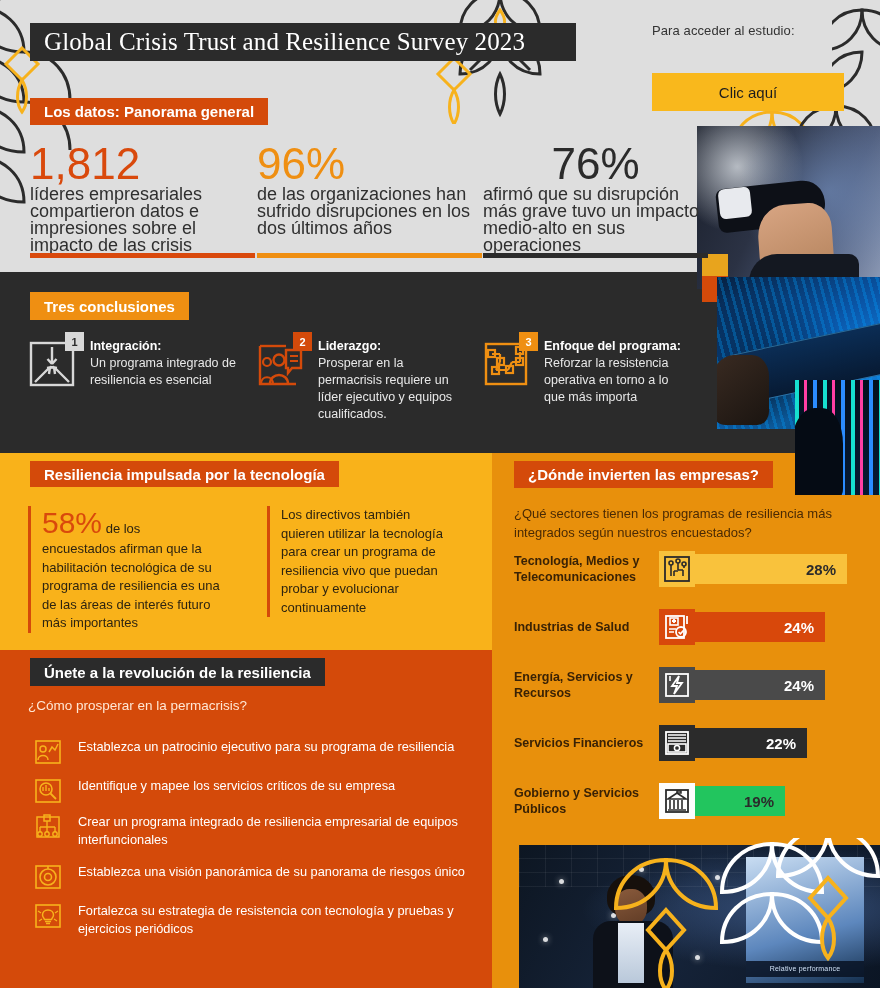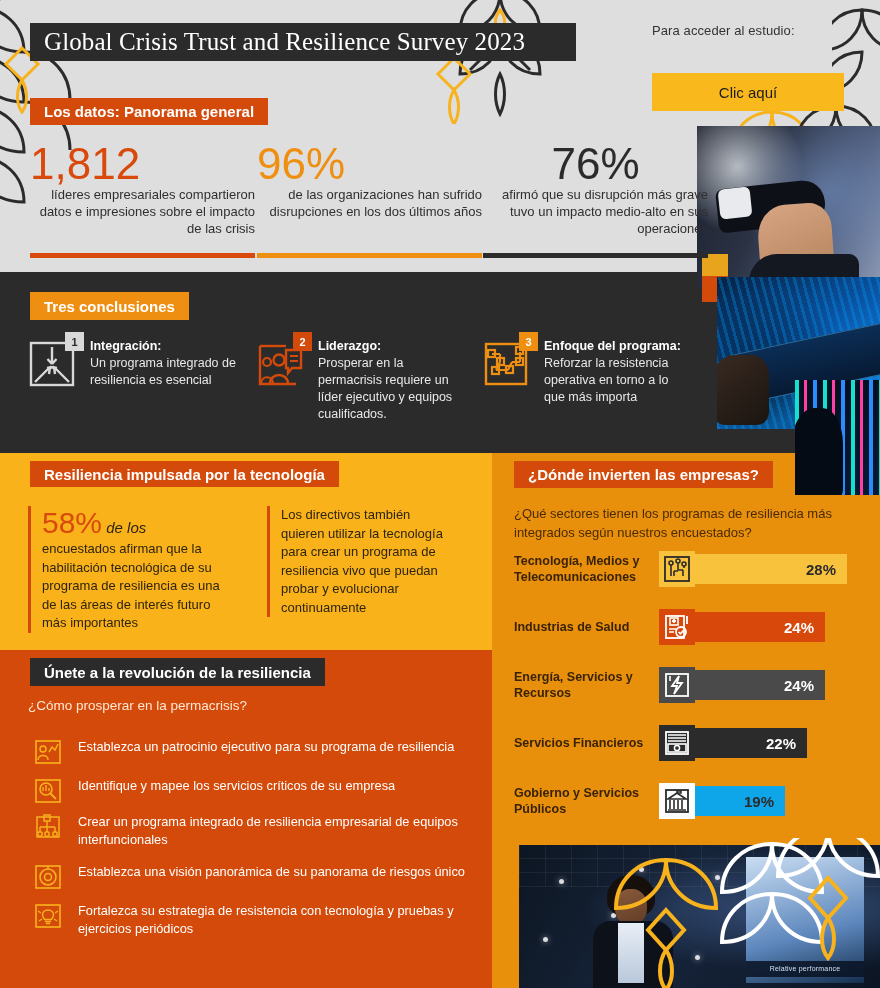--- a/index.html
+++ b/index.html
@@ -152,40 +152,40 @@
   .tag-orange { background:#d44a0a; }
   .tag-amber  { background:#ef8f12; }
   .tag-dark   { background:#2b2b2b; }
 
   
   .stat { position:absolute; width:225px; }
   .stat .num { font-size:44px; line-height:36px; font-weight:400; }
   .stat .num.c-orange { color:#d9490c; }
   .stat .num.c-amber  { color:#ef8f12; }
   .stat .num.c-dark   { color:#2b2b2b;text-align:center; }
-  .stat .txt { margin-top:4px; font-size:13px; line-height:17px; color:#2f2f2f;text-align:right; }
+  .stat .txt { margin-top:4px; font-size:18px; line-height:17px; color:#2f2f2f; }
   .stat .rule { position:absolute; left:0; top:107px; width:100%; height:5px; }
 
   
   .concl { position:absolute; width:210px; display:flex; }
   .concl .ico-wrap { position:relative; width:54px; flex:0 0 54px; }
   .concl .badge {
     position:absolute; right:-2px; top:-6px; width:19px; height:19px;
     display:flex; align-items:center; justify-content:center;
     font-size:11px; font-weight:bold; color:#fff;
   }
   .concl .ctext { padding-left:8px; }
   .concl .ctitle { font-size:12.5px; font-weight:bold; color:#fff; line-height:17px; }
   .concl .cbody  { font-size:12.5px; color:#e8e8e8; line-height:17px; }
 
   
   .tcol { position:absolute; border-left:3px solid #d44a0a; padding-left:11px; }
   .tcol .big { font-size:30px; color:#d9490c; line-height:34px; }
   .tcol .body { font-size:13px; line-height:18.5px; color:#2e2410; }
-  .tcol .body .inline-lead { font-size:15px;font-style:italic; }
+  .tcol .body .inline-lead { font-size:13px; }
 
   
   .rev-q { position:absolute; left:28px; top:698px; font-size:13.5px; color:#ffe7d4; }
   .rev-item { position:absolute; display:flex; align-items:flex-start; left:34px; width:452px; }
   .rev-item .ri-ico { flex:0 0 28px; width:28px; height:28px; }
   .rev-item .ri-txt { padding-left:16px; font-size:12.8px; line-height:17.5px; color:#ffffff; }
 
   
   .chart-q { position:absolute; left:514px; top:504px; width:330px; font-size:13px; line-height:19px; color:#4a2a04; }
   .bar-row { position:absolute; left:514px; display:flex; align-items:center; }
@@ -570,16 +570,16 @@
   <div class="bar-row" style="top:783px;">
     <div class="bar-label">Gobierno y Servicios Públicos</div>
     <div class="bar-ico" style="background:#fdfdfd; border:2px solid #fdfdfd;">
       <svg width="26" height="26" viewBox="0 0 26 26">
         <rect x="2" y="2" width="22" height="22" fill="none" stroke="#2b2b2b" stroke-width="1.8"></rect>
         <path d="M4 11 L13 5 L22 11 Z" fill="none" stroke="#2b2b2b" stroke-width="1.6"></path>
         <path d="M6 12 V21 M10 12 V21 M14 12 V21 M18 12 V21 M4 22 H22" fill="none" stroke="#2b2b2b" stroke-width="1.6"></path>
         <path d="M13 5 V2 M13 3 H17 V5 H13" fill="none" stroke="#2b2b2b" stroke-width="1.5"></path>
       </svg>
     </div>
-    <div class="bar-fill" style="width:94px; background:#0ea5e9; color:#2b2b2b;">19%</div>
+    <div class="bar-fill" style="width:94px; background:#22c55e; color:#2b2b2b;">19%</div>
   </div>
 
 </div>
 
 </body></html>

